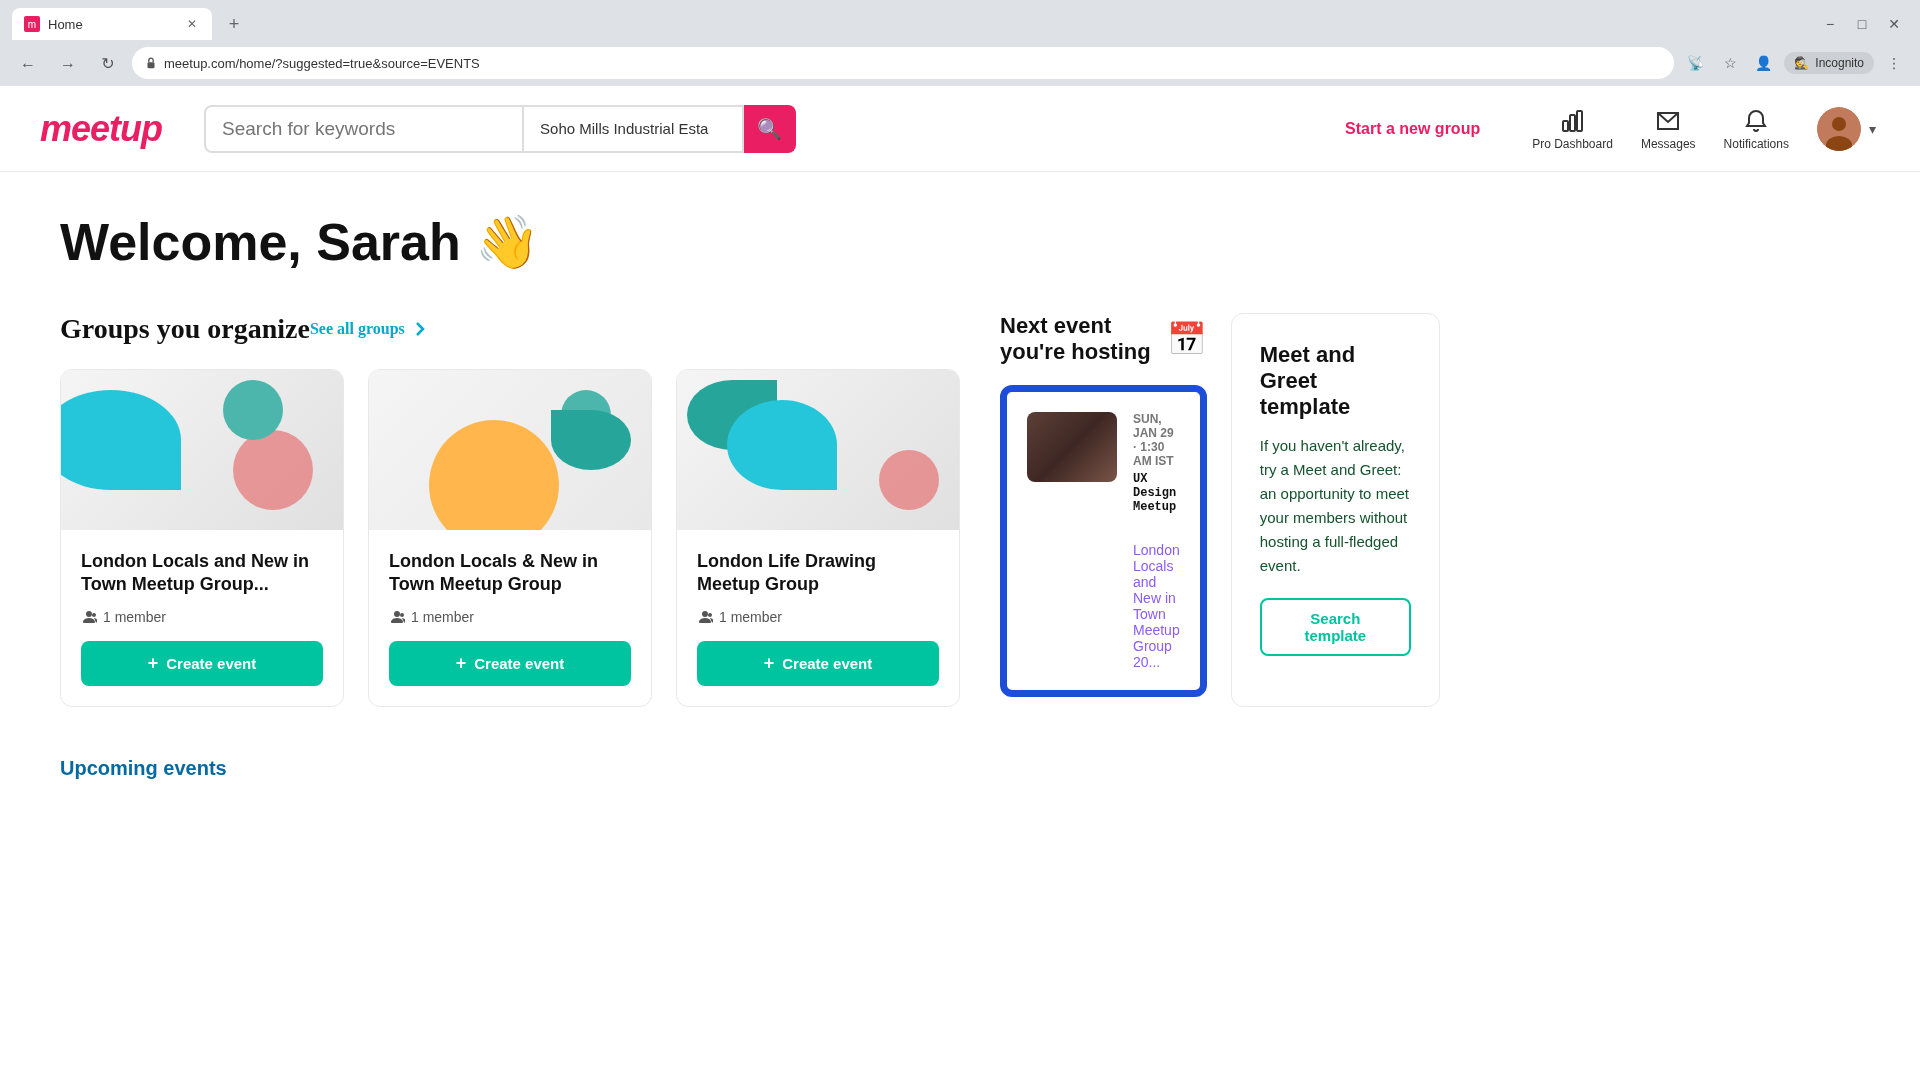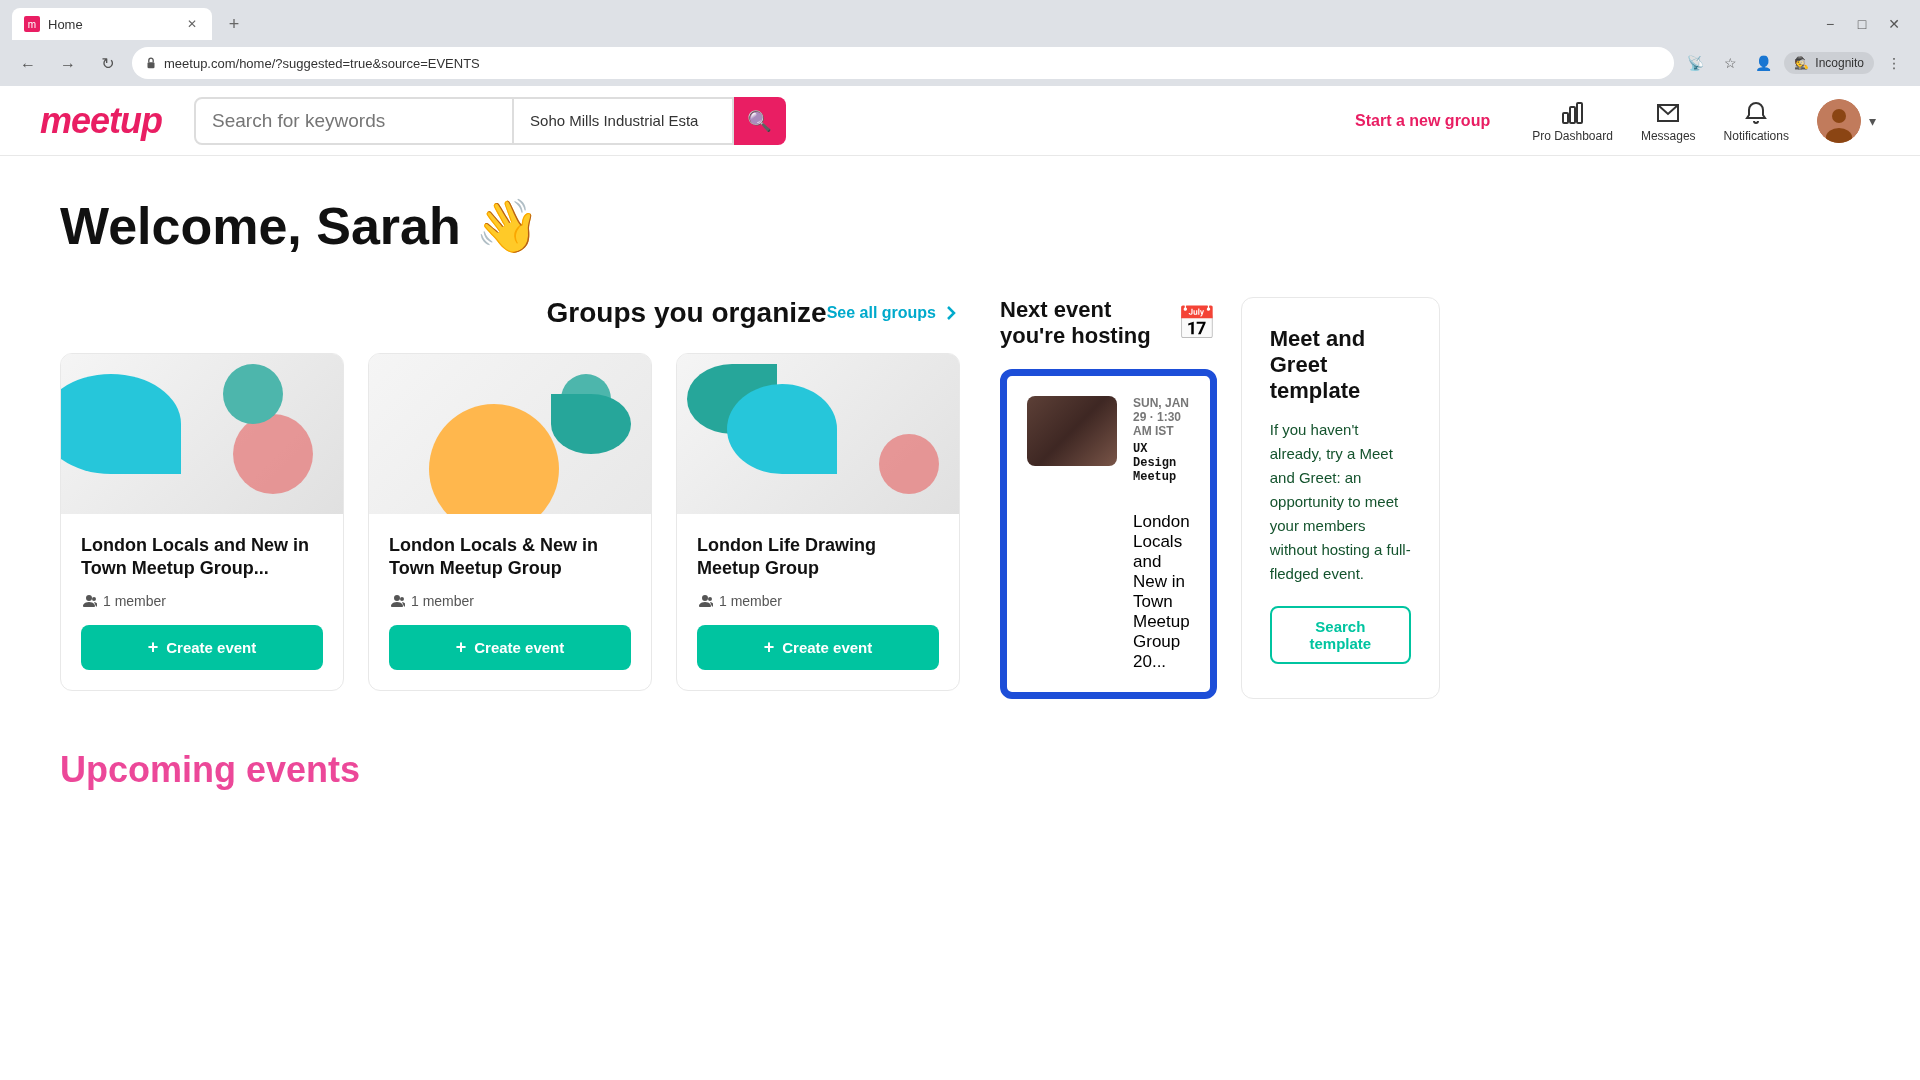--- a/index.html
+++ b/index.html
@@ -20,21 +20,21 @@
     .address-bar { flex: 1; background: #fff; border-radius: 20px; display: flex; align-items: center; padding: 0 12px; height: 32px; gap: 6px; font-size: 13px; color: #333; }
     .address-bar svg { width: 14px; height: 14px; }
     .browser-actions { display: flex; align-items: center; gap: 6px; }
     .browser-action-btn { width: 28px; height: 28px; border-radius: 50%; display: flex; align-items: center; justify-content: center; font-size: 14px; color: #555; cursor: pointer; }
     .incognito-btn { display: flex; align-items: center; gap: 6px; padding: 4px 10px; border-radius: 16px; font-size: 12px; color: #333; cursor: pointer; background: rgba(0,0,0,0.08); }
 
     
     .app { background: #fff; }
 
     
-    .header { display: flex; align-items: center; padding: 2px 40px; height: 70px; border-bottom: 1px solid #e8e8e8; gap: 22px; }
+    .header { display: flex; align-items: center; padding: 2px 40px; height: 86px; border-bottom: 1px solid #e8e8e8; gap: 32px; }
     .logo { display: flex; align-items: center; margin-right: 10px; }
     .logo-text { font-size: 36px; font-weight: 800; color: #e91e63; font-style: italic; letter-spacing: -1px; }
 
     .search-container { display: flex; align-items: center; border: 2px solid #ddd; border-radius: 8px 0 0 8px; height: 48px; background: #fff; flex: 0 0 320px; }
     .search-input { border: none; outline: none; padding: 0 16px; font-size: 19px; color: #999; width: 100%; background: transparent; }
     .location-input { display: flex; align-items: center; border: 2px solid #ddd; border-left: none; height: 48px; padding: 0 16px; font-size: 15px; color: #333; flex: 0 0 220px; overflow: hidden; white-space: nowrap; text-overflow: ellipsis; background: #fff; }
     .search-btn { width: 52px; height: 48px; background: #e91e63; border: none; border-radius: 0 8px 8px 0; display: flex; align-items: center; justify-content: center; cursor: pointer; color: white; font-size: 20px; }
 
     .header-spacer { flex: 1; }
 
@@ -48,21 +48,21 @@
     .user-avatar { width: 44px; height: 44px; border-radius: 50%; overflow: hidden; cursor: pointer; }
     .user-avatar-img { width: 100%; height: 100%; background: #c17b5c; border-radius: 50%; display: flex; align-items: center; justify-content: center; }
     .avatar-chevron { font-size: 14px; color: #555; cursor: pointer; padding: 4px; }
 
     
     .main { padding: 40px 60px; max-width: 1500px; }
 
     .welcome-heading { font-size: 52px; font-weight: 800; color: #111; margin-bottom: 40px; display: flex; align-items: center; gap: 12px; }
 
     
-    .section-header { display: flex; align-items: center; justify-content: flex-end; margin-bottom: 24px; }
+    .section-header { display: flex; align-items: center; justify-content: flex-start; margin-bottom: 24px; font-family: Liberation Serif, serif; }
     .section-title { font-size: 28px; font-weight: 700; color: #111; }
     .see-all-link { display: flex; align-items: center; gap: 6px; color: #00aacc; font-size: 16px; font-weight: 600; text-decoration: none; cursor: pointer; }
     .see-all-link svg { width: 18px; height: 18px; }
 
     .content-grid { display: grid; grid-template-columns: 1fr 440px; gap: 40px; }
 
     .groups-grid { display: grid; grid-template-columns: repeat(3, 1fr); gap: 24px; }
 
     .group-card { border: 1px solid #e8e8e8; border-radius: 12px; overflow: hidden; cursor: pointer; }
     .group-card-image { height: 160px; background: #f0f0f0; position: relative; overflow: hidden; }
@@ -89,30 +89,30 @@
 
     
     .right-column { display: flex; gap: 24px; }
     .next-event-header { font-size: 22px; font-weight: 700; color: #111; display: flex; align-items: center; gap: 10px; margin-bottom: 20px; }
 
     .event-card { border: 7px solid #1d4ed8; border-radius: 12px; padding: 20px; display: flex; gap: 16px; align-items: flex-start; }
     .event-thumbnail { width: 90px; height: 70px; border-radius: 8px; overflow: hidden; flex-shrink: 0; }
     .event-thumb-img { width: 100%; height: 100%; background: #5d4037; }
     .event-date { font-size: 12px; font-weight: 600; color: #777; margin-bottom: 4px; text-transform: uppercase; }
     .event-title { font-size: 12px; font-weight: 700; color: #111; margin-bottom: 6px; font-family: Liberation Mono, monospace; }
-    .event-group { font-size: 17px; color: #000000; margin-top: 28px; }
+    .event-group { font-size: 14px; color: #8b5cf6; margin-top: 28px; }
 
     .template-card { border: 1px solid #e8e8e8; border-radius: 12px; padding: 28px; }
     .template-title { font-size: 22px; font-weight: 700; color: #111; margin-bottom: 14px; }
     .template-desc { font-size: 15px; color: #14532d; line-height: 1.6; margin-bottom: 20px; }
     .explore-btn { border: 2px solid #00c4a0; color: #00c4a0; background: none; border-radius: 8px; padding: 10px 20px; font-size: 15px; font-weight: 600; cursor: pointer; }
 
     
     .upcoming-section { margin-top: 50px; }
-    .upcoming-title { font-size: 36px; font-weight: 700; color: #ec4899; }
+    .upcoming-title { font-size: 20px; font-weight: 700; color: #0369a1; }
   </style>
 </head>
 <body>
 
 <div class="browser-chrome">
   <div class="browser-titlebar">
     <div class="browser-tab">
       <div class="browser-tab-favicon">m</div>
       <span>Home</span>
       <div class="browser-tab-close">✕</div>

